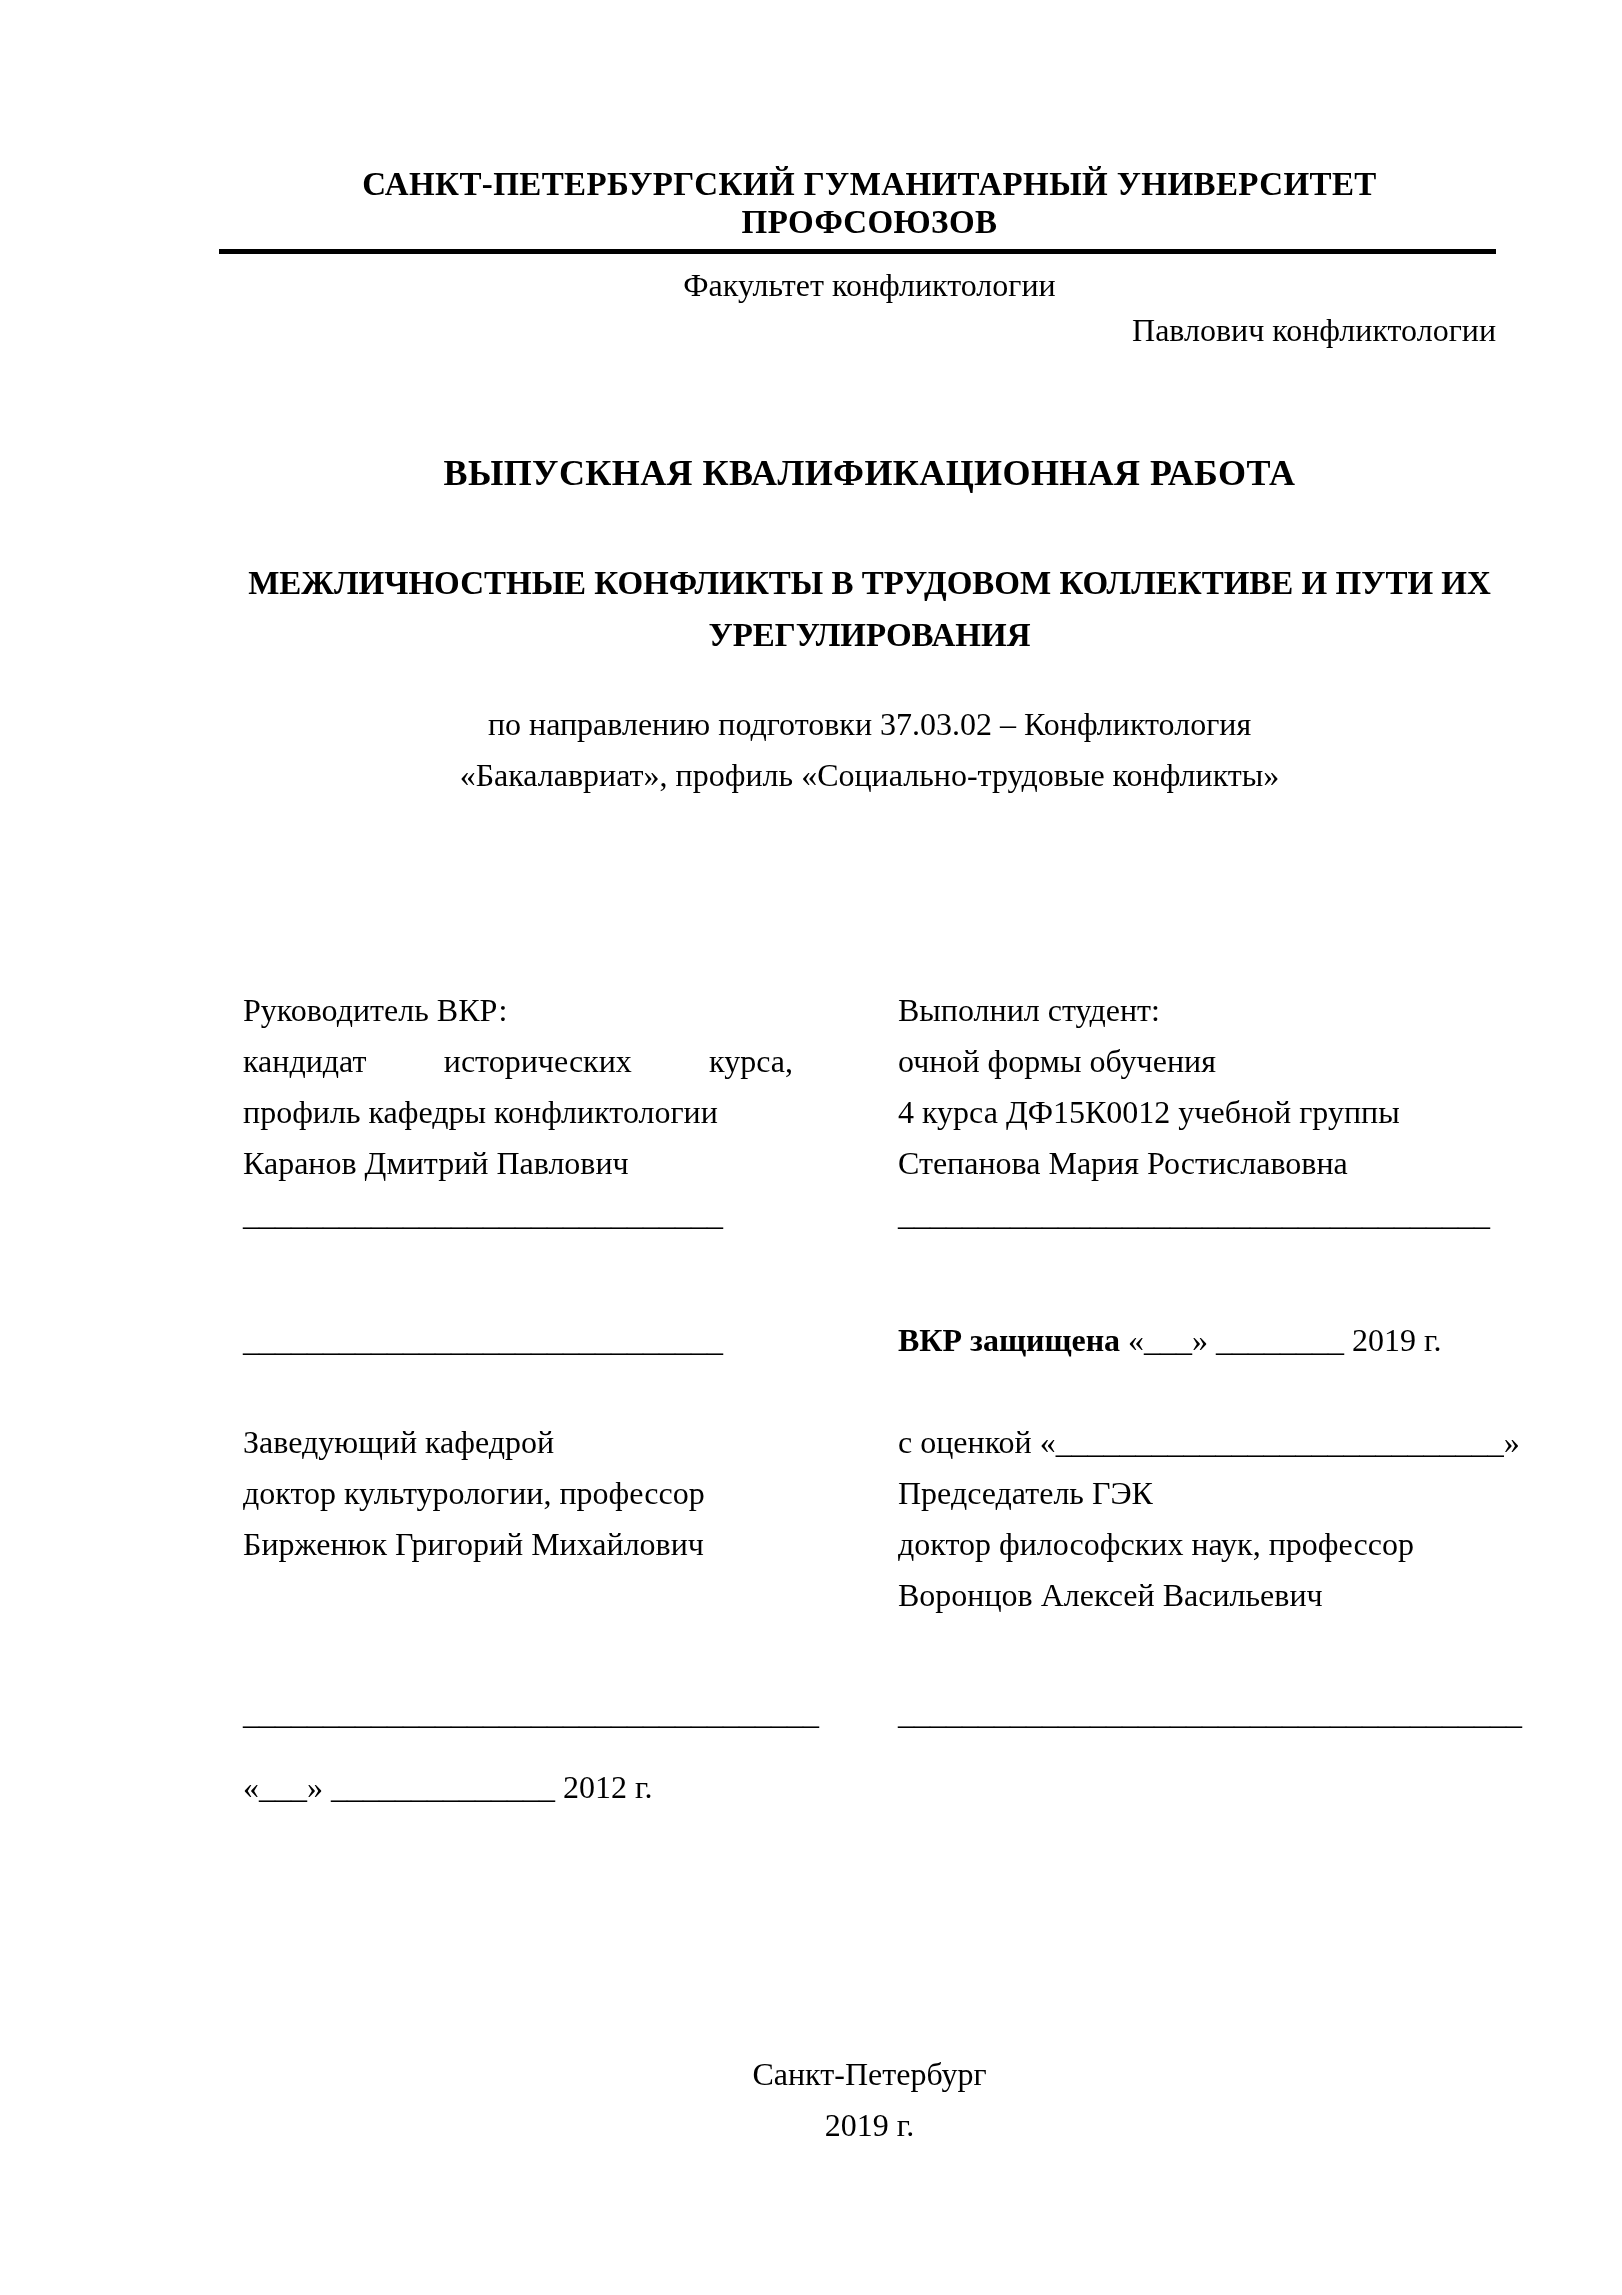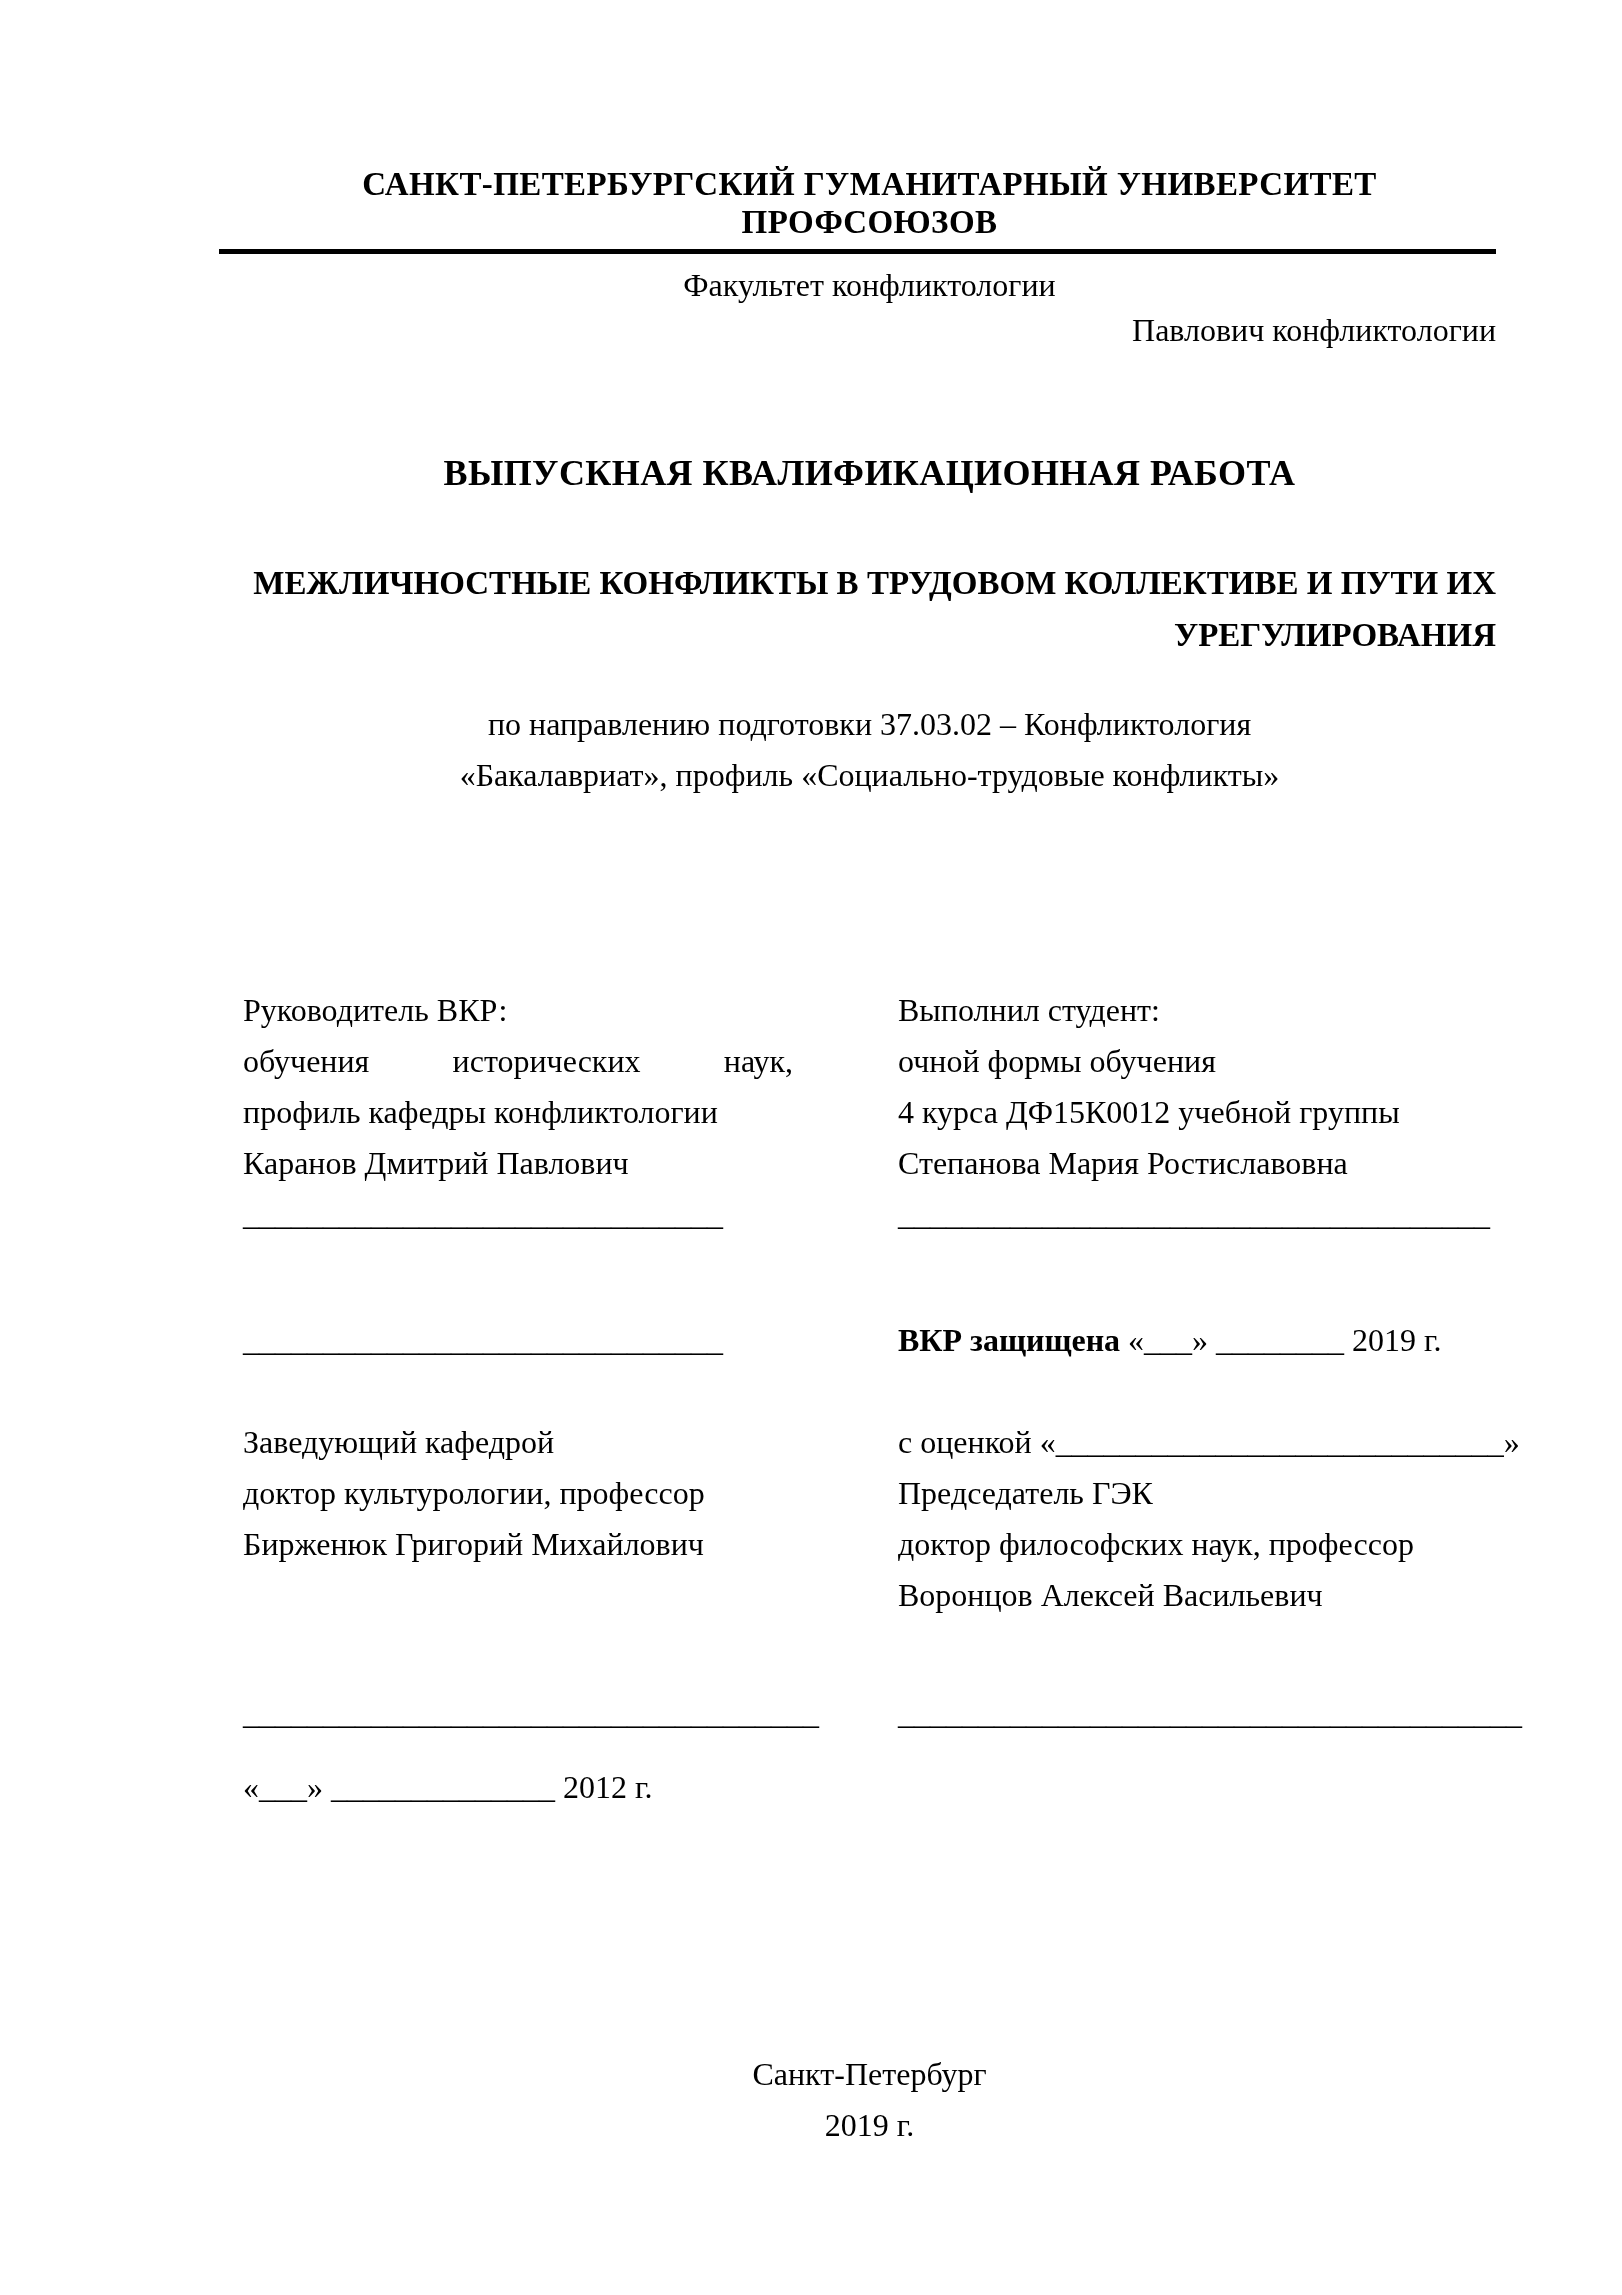--- a/index.html
+++ b/index.html
@@ -51,21 +51,21 @@
     font-size: 36px;
     font-weight: bold;
     text-align: center;
     line-height: 41px;
     letter-spacing: 0.4px;
   }
   .thesis-title {
     margin-top: 63px;
     font-size: 33px;
     font-weight: bold;
-    text-align: right;
+    text-align: center;
     line-height: 52px;
   }
   .program {
     margin-top: 38px;
     text-align: center;
     line-height: 51px;
   }
 
   
   .cols {
@@ -115,21 +115,21 @@
     <div>УРЕГУЛИРОВАНИЯ</div>
   </div>
   <div class="program">
     <div>по направлению подготовки 37.03.02 – Конфликтология</div>
     <div>«Бакалавриат», профиль «Социально-трудовые конфликты»</div>
   </div>
 
   <div class="cols cols-1">
     <div>
       <div class="row">Руководитель ВКР:</div>
-      <div class="row justify">обучения исторических наук,</div>
+      <div class="row justify">кандидат исторических курса,</div>
       <div class="row">профиль кафедры конфликтологии</div>
       <div class="row">Каранов Дмитрий Павлович</div>
       <div class="row">______________________________</div>
     </div>
     <div>
       <div class="row">Выполнил студент:</div>
       <div class="row">очной формы обучения</div>
       <div class="row">4 курса ДФ15К0012 учебной группы</div>
       <div class="row">Степанова Мария Ростиславовна</div>
       <div class="row">_____________________________________</div>

